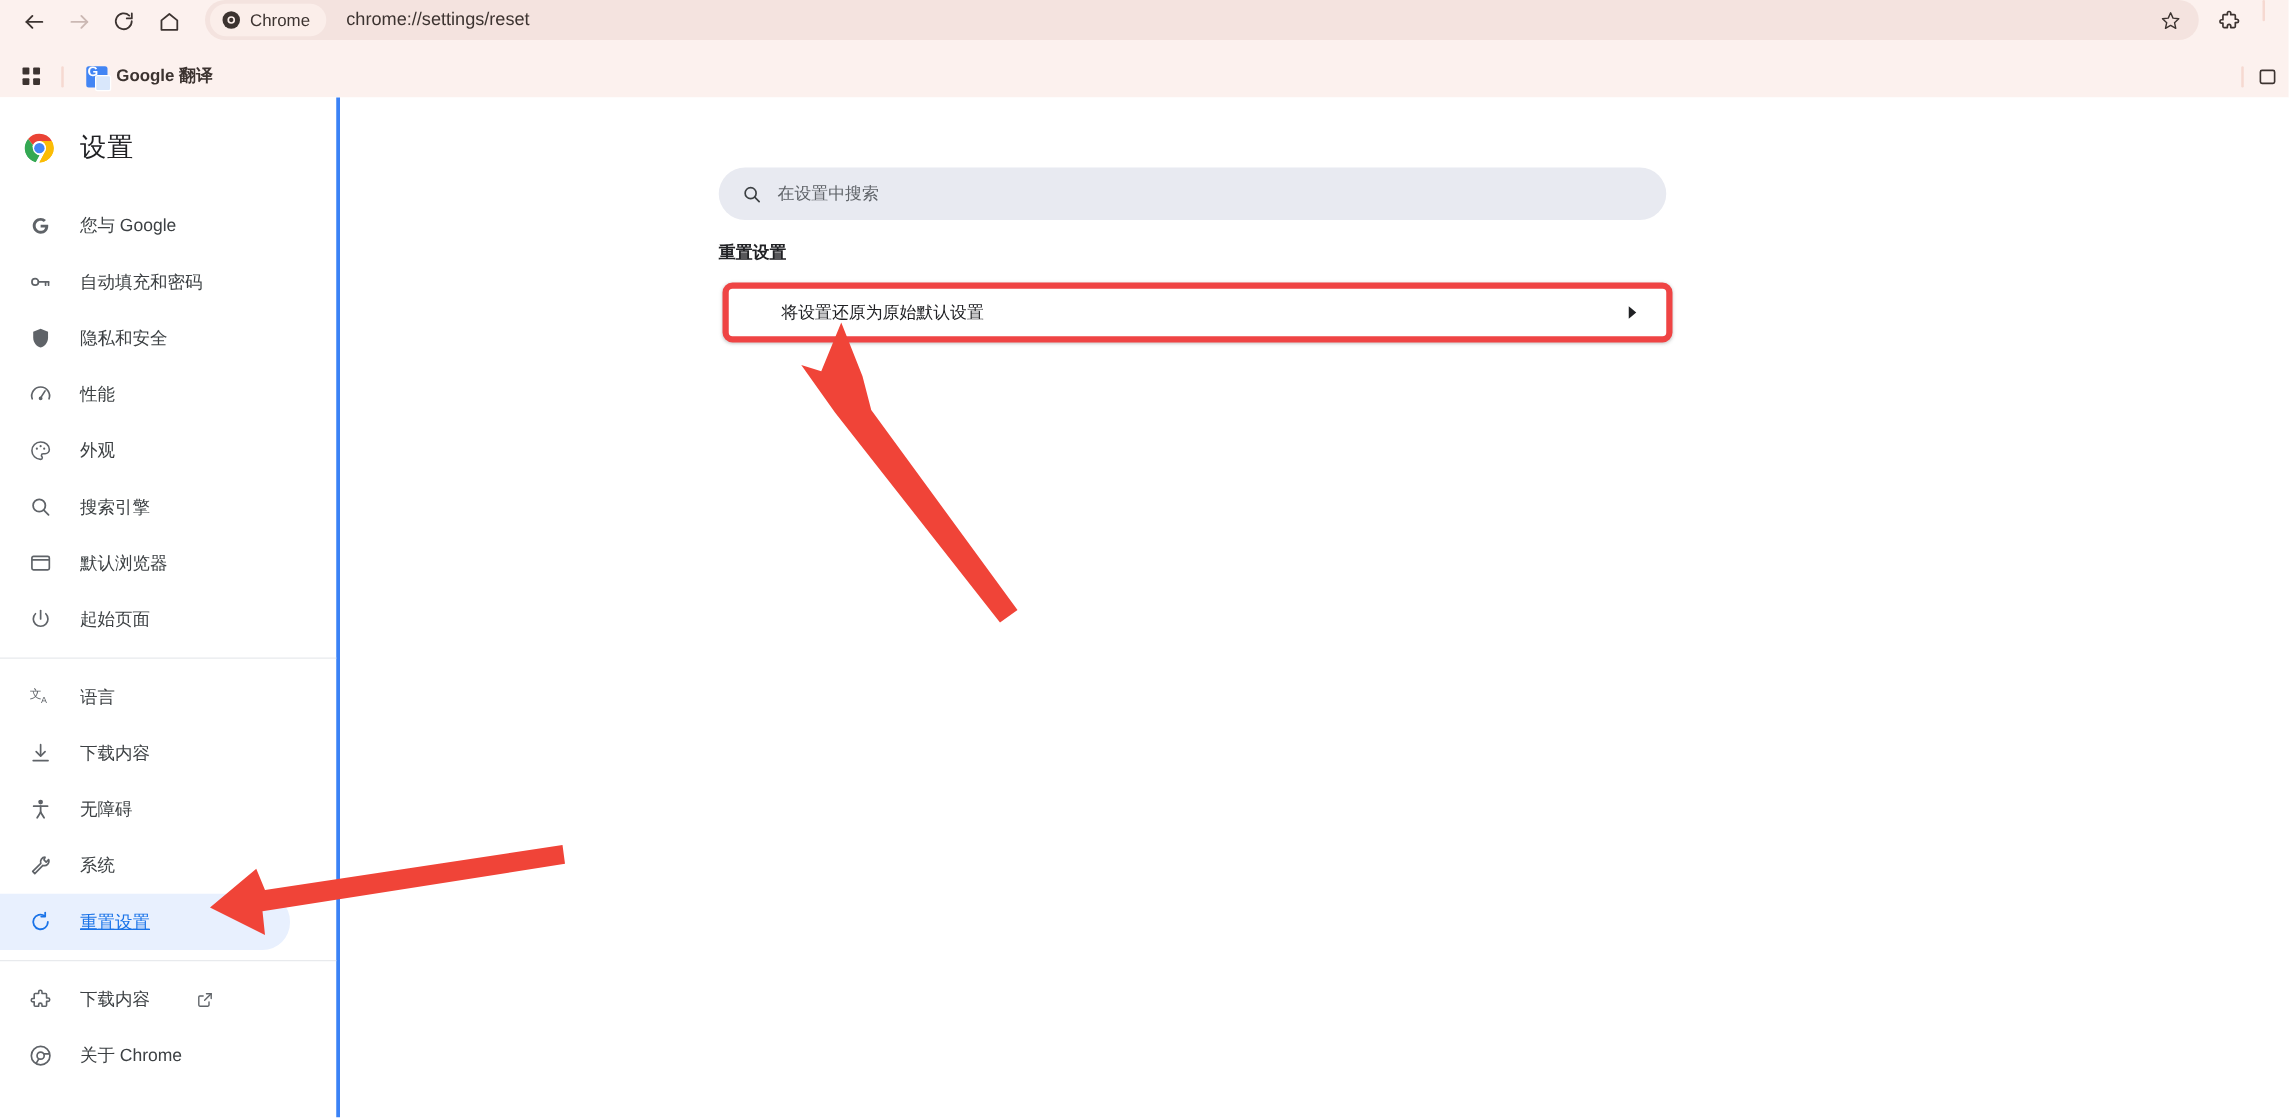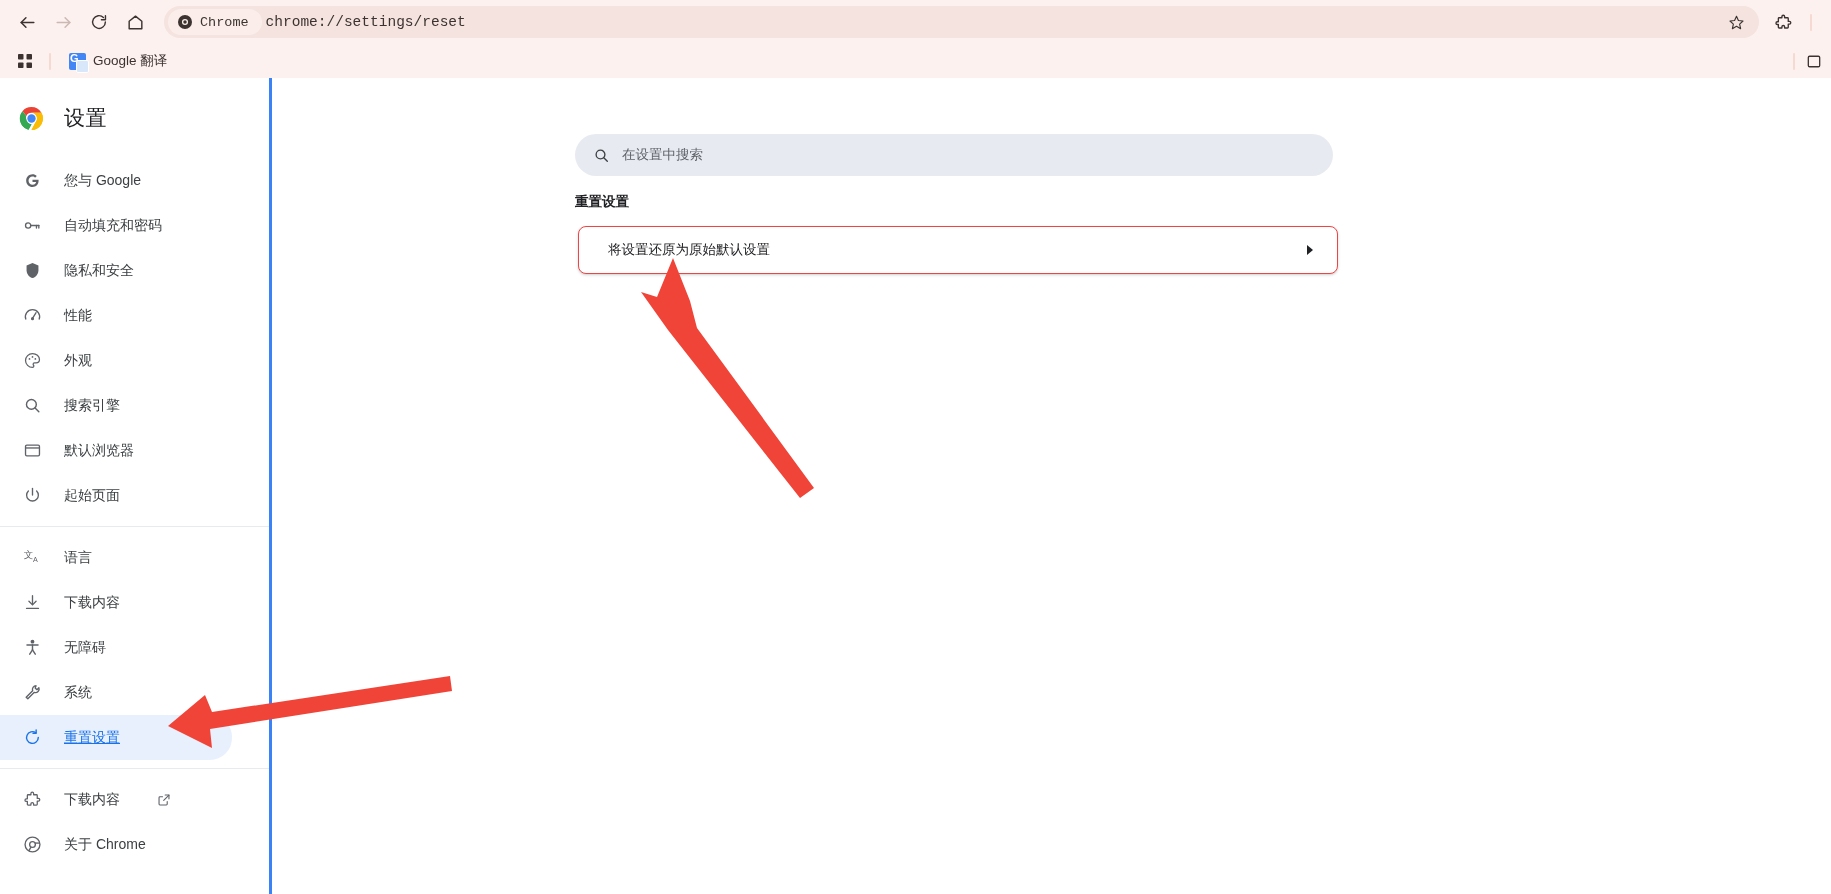--- a/index.html
+++ b/index.html
@@ -11,24 +11,23 @@
   }
 
   
   .browser-top {
     background: #fcf1ee;
     width: 100%;
   }
   .toolbar {
     height: 44px;
     display: flex;
-    align-items: center;
+    align-items: flex-start;
     padding: 0 10px;
     gap: 2px;
-    font-family: Liberation Mono, monospace;
   }
   .tb-btn {
     width: 34px; height: 34px;
     border-radius: 50%;
     display: flex; align-items: center; justify-content: center;
     flex: 0 0 auto;
     cursor: pointer;
   }
   .tb-btn svg { display:block; }
 
@@ -56,21 +55,21 @@
     flex: 0 0 auto;
   }
   .chrome-chip-label {
     font-size: 13.5px;
     color: #3c3330;
     white-space: nowrap;
   }
   .omnibox-url {
     font-size: 14.5px;
     color: #3c3330;
-    margin-left: 4px;
+    margin-left: 16px;
     white-space: nowrap;
     overflow: hidden;
     text-overflow: ellipsis;
     flex: 1 1 auto;
   }
   .star-btn {
     width: 30px; height: 30px;
     display: flex; align-items: center; justify-content: center;
     flex: 0 0 auto;
     margin-right: 4px;
@@ -92,20 +91,21 @@
     flex: 0 0 auto;
   }
 
   
   .bookmarks {
     height: 34px;
     display: flex;
     align-items: center;
     padding: 0 10px;
     gap: 0;
+    font-weight: bold;
   }
   .bm-apps {
     width: 30px; height: 28px;
     display:flex; align-items:center; justify-content:center;
     cursor: pointer;
     flex: 0 0 auto;
   }
   .bm-sep {
     width: 2px; height: 17px;
     background: #f6d9d1;
@@ -283,26 +283,26 @@
     color: #202124;
     font-weight: bold;
   }
   .card {
     position: absolute;
     left: 306px;
     top: 109px;
     width: 760px;
     height: 48px;
     background: #fff;
-    border: 1px solid #ef4444;
+    border: 5px solid #ef4444;
     border-radius: 8px;
     box-shadow: 0 1px 2px rgba(60,64,67,0.18), 0 1px 3px 1px rgba(60,64,67,0.06);
     display: flex;
     align-items: center;
-    padding: 0 24px 0 29px;
+    padding: 0 24px 0 42px;
     cursor: pointer;
   }
   .card-label {
     font-size: 13.5px;
     color: #202124;
     flex: 1 1 auto;
   }
   .card-chevron {
     width: 0; height: 0;
     border-left: 6px solid #202124;

